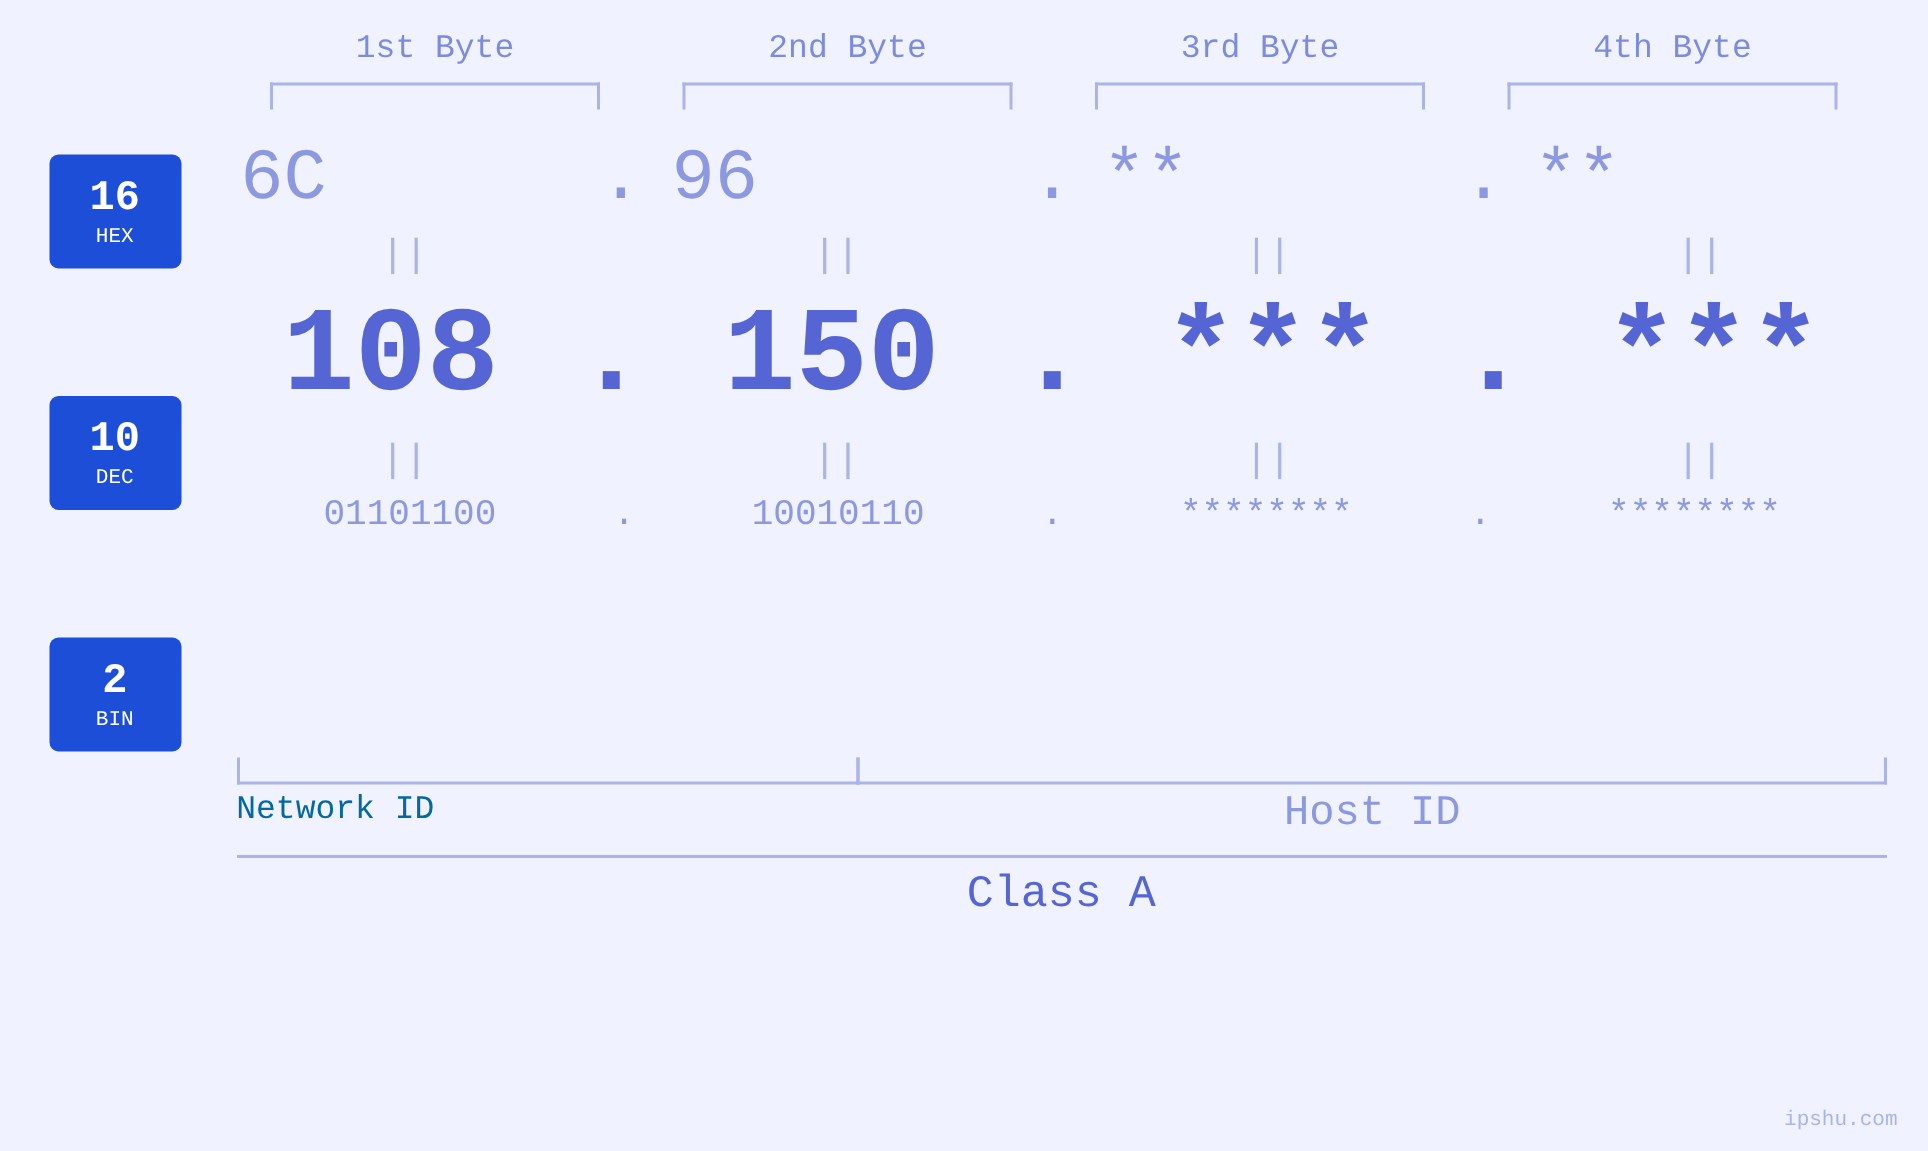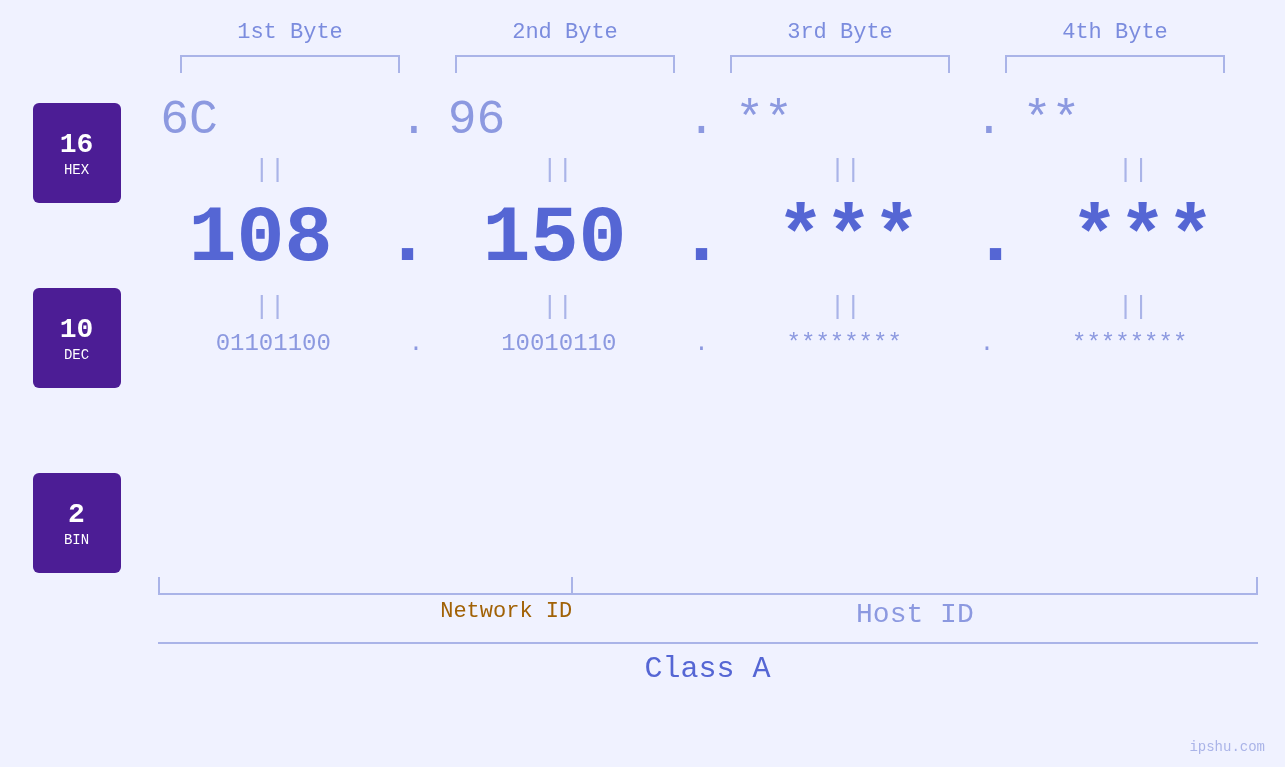--- a/index.html
+++ b/index.html
@@ -69,22 +69,22 @@
     .base-labels {
       display: flex;
       flex-direction: column;
       gap: 0px;
       margin-right: 30px;
       margin-top: 10px;
     }
 
     .base-badge {
       width: 88px;
-      height: 100px;
-      background: #4c1d95;
+      height: 76px;
+      background: #1d4ed8;
       border-radius: 6px;
       display: flex;
       flex-direction: column;
       align-items: center;
       justify-content: center;
       margin-bottom: 85px;
       color: white;
     }
 
     .base-badge .num {
@@ -242,23 +242,23 @@
     
     .id-labels-row {
       display: flex;
       width: 1100px;
       margin-left: 130px;
       margin-top: 4px;
     }
 
     .network-id-label {
       width: 460px;
-      text-align: right;
+      text-align: left;
       font-size: 22px;
-      color: #a16207;
+      color: #0369a1;
       font-family: 'Courier New', Courier, monospace;
     }
 
     .host-id-label {
       width: 760px;
       text-align: center;
       font-size: 28px;
       color: #8c99e0;
       font-family: 'Courier New', Courier, monospace;
     }

